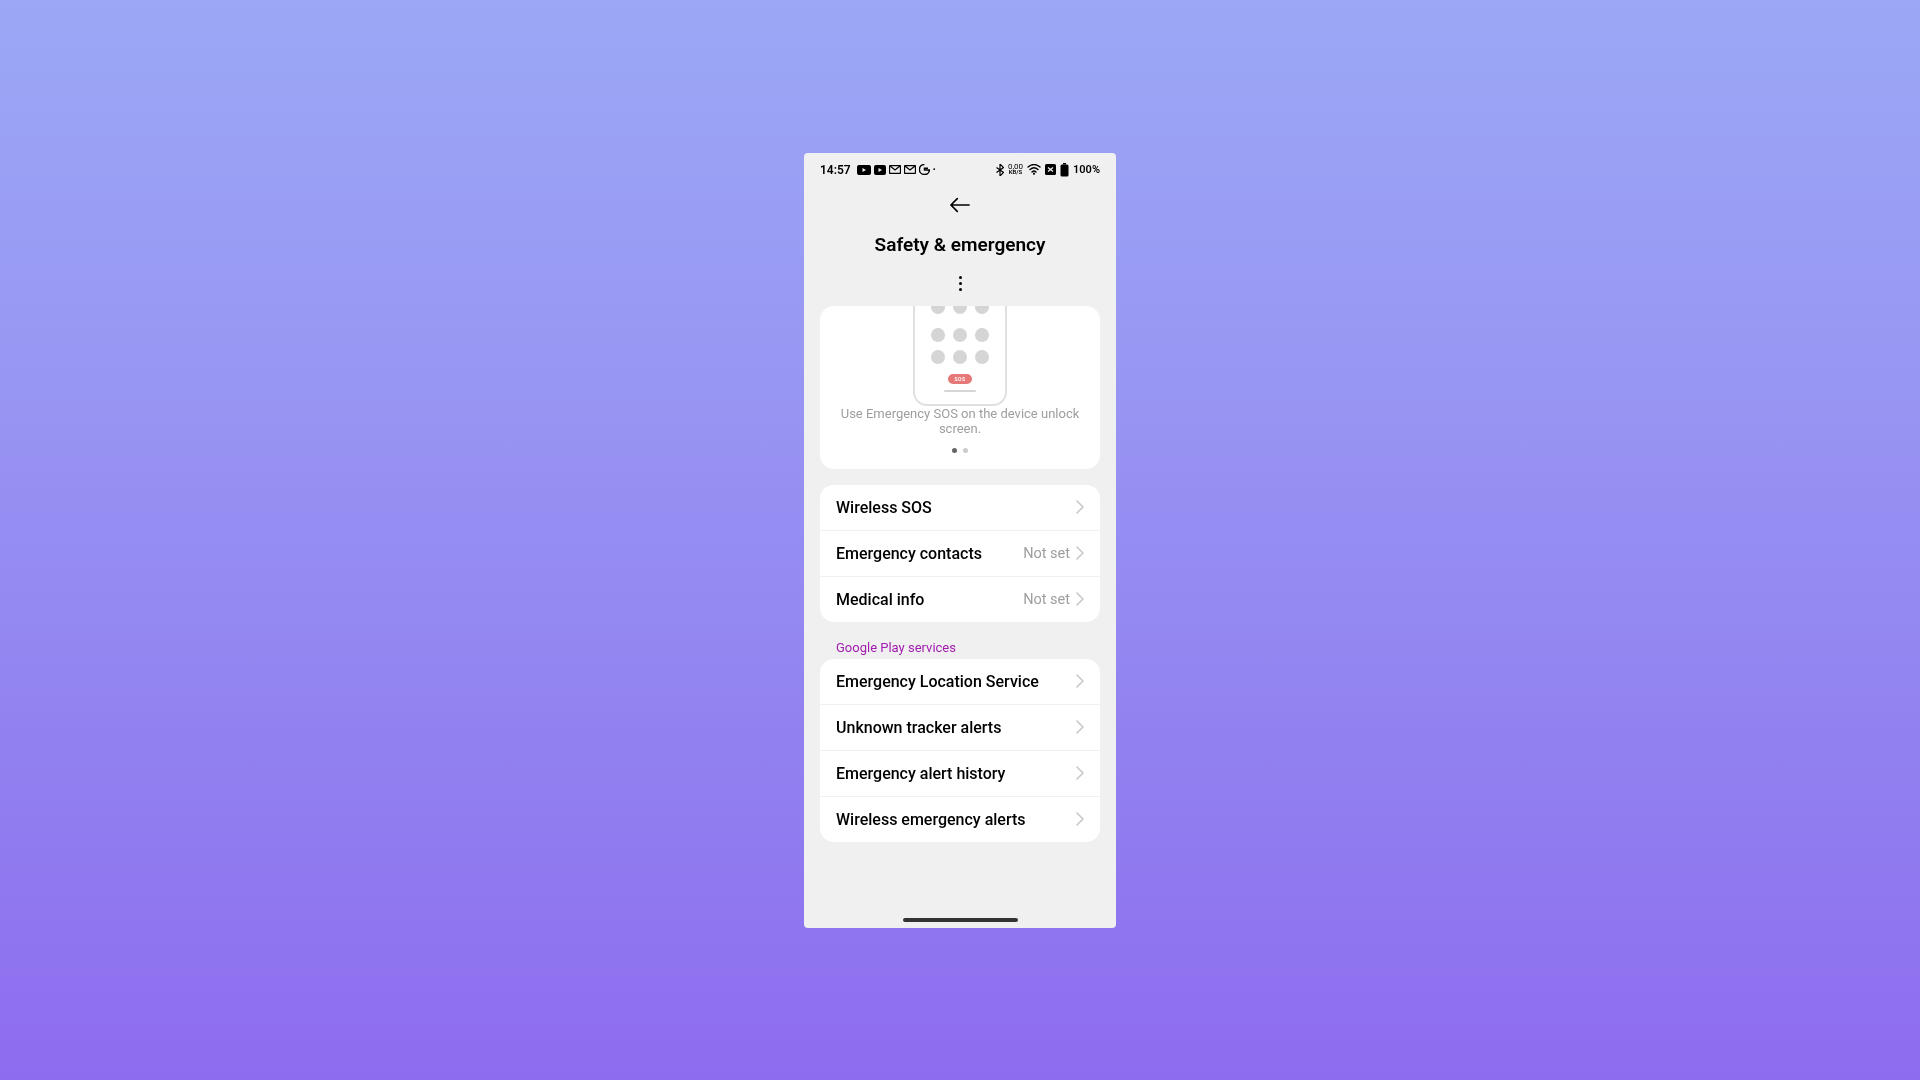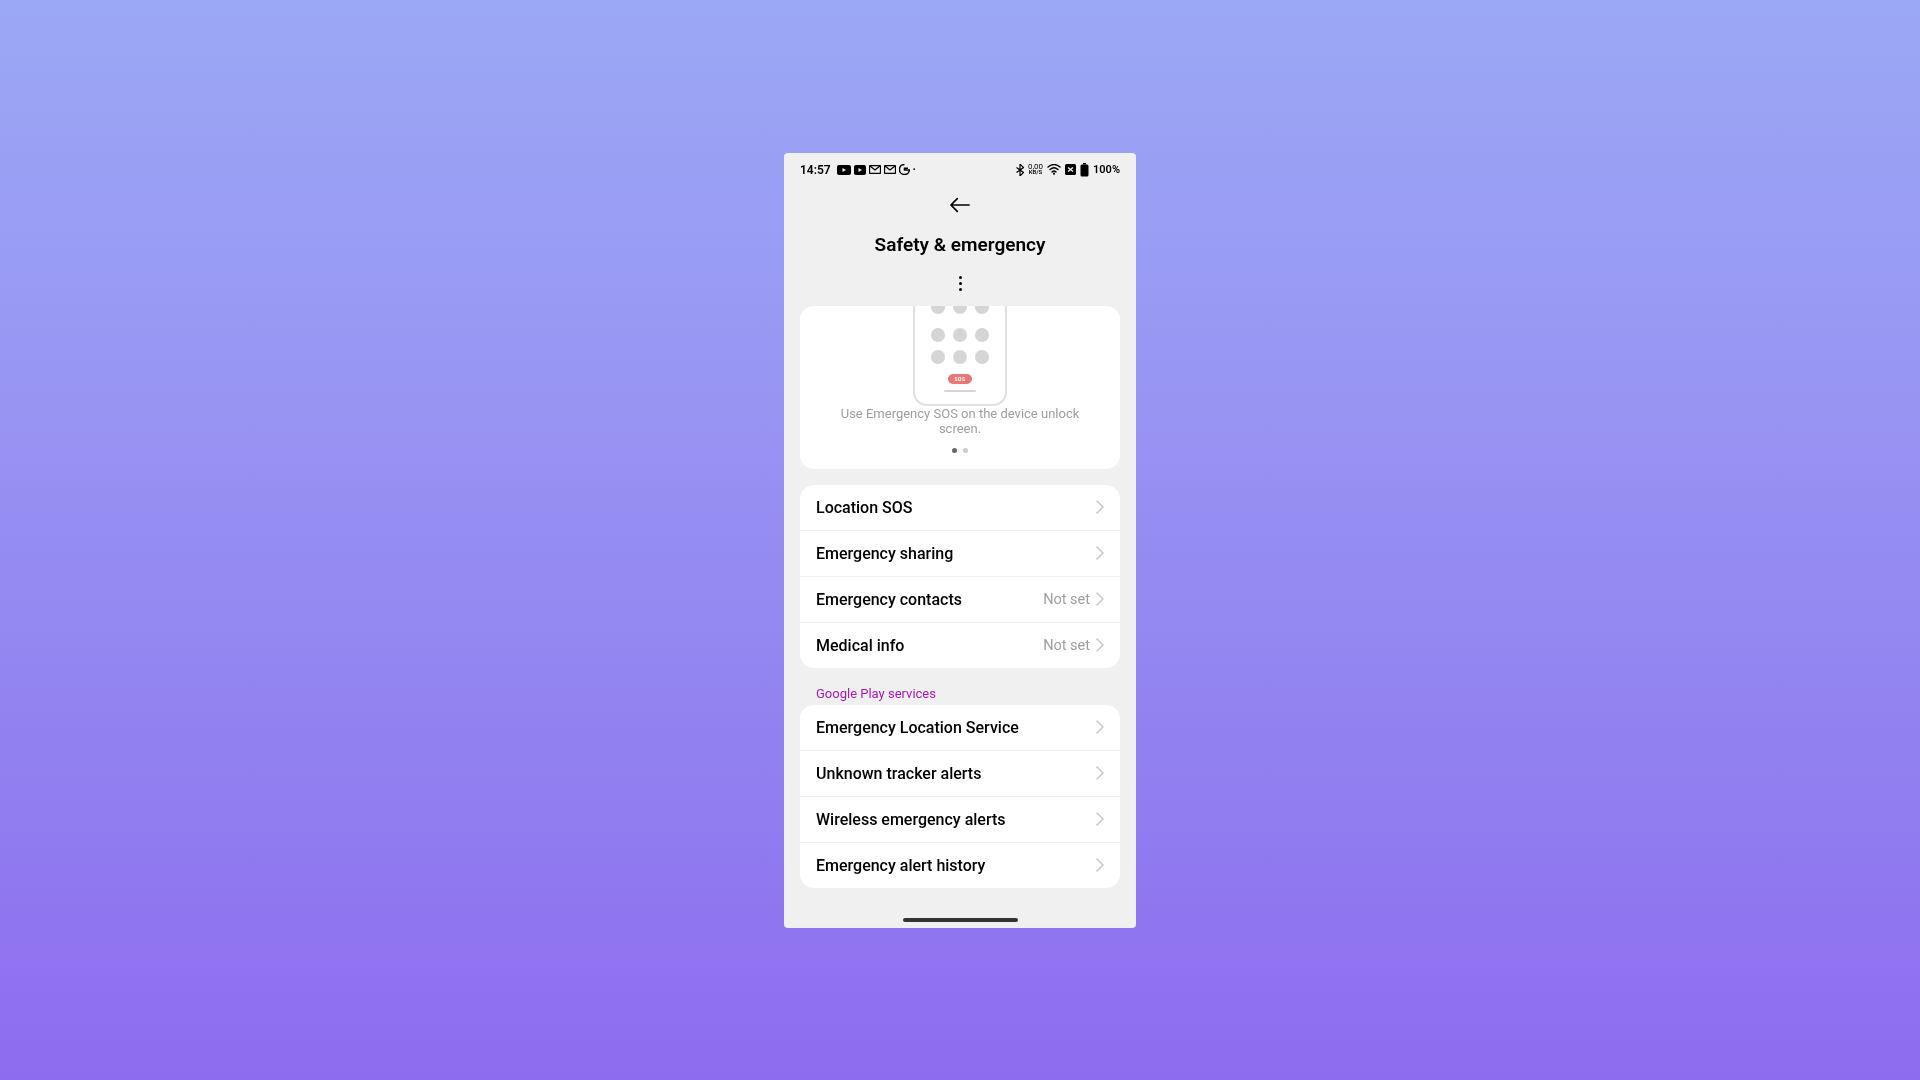--- a/index.html
+++ b/index.html
@@ -13,21 +13,21 @@
       height: 1080px;
       background: linear-gradient(180deg, #9ba8f5 0%, #9896f3 35%, #9180f0 70%, #8e6cef 100%);
       display: flex;
       justify-content: center;
       align-items: center;
       font-family: -apple-system, BlinkMacSystemFont, 'Segoe UI', Roboto, sans-serif;
       overflow: hidden;
     }
 
     .phone-screen {
-      width: 352px;
+      width: 312px;
       height: 775px;
       background: #f0f0f1;
       border-radius: 4px;
       overflow: hidden;
       position: relative;
       display: flex;
       flex-direction: column;
     }
 
     .status-bar {
@@ -347,29 +347,21 @@
       </div>
       <div class="hero-text">Use Emergency SOS on the device unlock screen.</div>
       <div class="page-dots">
         <div class="page-dot active"></div>
         <div class="page-dot inactive"></div>
       </div>
     </div>
 
     <div class="settings-card">
       <div class="settings-item">
-        <span class="settings-label">Location SOS</span>
-        <div class="settings-right">
-          <svg class="chevron" width="8" height="14" viewBox="0 0 8 14">
-              <path d="M1 1 L7 7 L1 13" fill="none" stroke="currentColor" stroke-width="1.6" stroke-linecap="round" stroke-linejoin="round"></path>
-            </svg>
-        </div>
-      </div>
-      <div class="settings-item">
-        <span class="settings-label">Emergency sharing</span>
+        <span class="settings-label">Wireless SOS</span>
         <div class="settings-right">
           <svg class="chevron" width="8" height="14" viewBox="0 0 8 14">
               <path d="M1 1 L7 7 L1 13" fill="none" stroke="currentColor" stroke-width="1.6" stroke-linecap="round" stroke-linejoin="round"></path>
             </svg>
         </div>
       </div>
       <div class="settings-item">
         <span class="settings-label">Emergency contacts</span>
         <div class="settings-right">
           <span class="settings-value">Not set</span>
@@ -402,29 +394,29 @@
       </div>
       <div class="settings-item">
         <span class="settings-label">Unknown tracker alerts</span>
         <div class="settings-right">
           <svg class="chevron" width="8" height="14" viewBox="0 0 8 14">
               <path d="M1 1 L7 7 L1 13" fill="none" stroke="currentColor" stroke-width="1.6" stroke-linecap="round" stroke-linejoin="round"></path>
             </svg>
         </div>
       </div>
       <div class="settings-item">
+        <span class="settings-label">Emergency alert history</span>
+        <div class="settings-right">
+          <svg class="chevron" width="8" height="14" viewBox="0 0 8 14">
+              <path d="M1 1 L7 7 L1 13" fill="none" stroke="currentColor" stroke-width="1.6" stroke-linecap="round" stroke-linejoin="round"></path>
+            </svg>
+        </div>
+      </div>
+      <div class="settings-item">
         <span class="settings-label">Wireless emergency alerts</span>
-        <div class="settings-right">
-          <svg class="chevron" width="8" height="14" viewBox="0 0 8 14">
-              <path d="M1 1 L7 7 L1 13" fill="none" stroke="currentColor" stroke-width="1.6" stroke-linecap="round" stroke-linejoin="round"></path>
-            </svg>
-        </div>
-      </div>
-      <div class="settings-item">
-        <span class="settings-label">Emergency alert history</span>
         <div class="settings-right">
           <svg class="chevron" width="8" height="14" viewBox="0 0 8 14">
               <path d="M1 1 L7 7 L1 13" fill="none" stroke="currentColor" stroke-width="1.6" stroke-linecap="round" stroke-linejoin="round"></path>
             </svg>
         </div>
       </div>
     </div>
 
     <div class="bottom-spacer"></div>
   </div>

